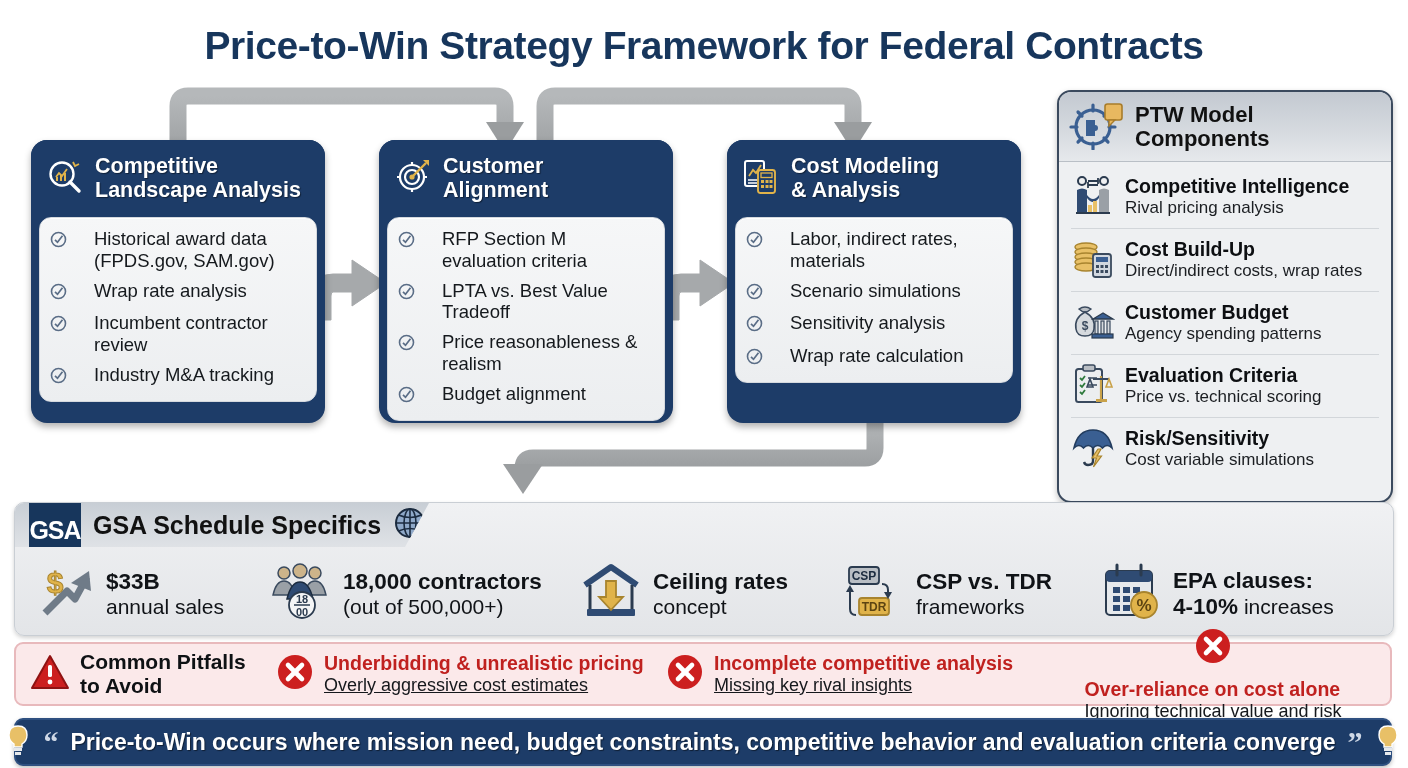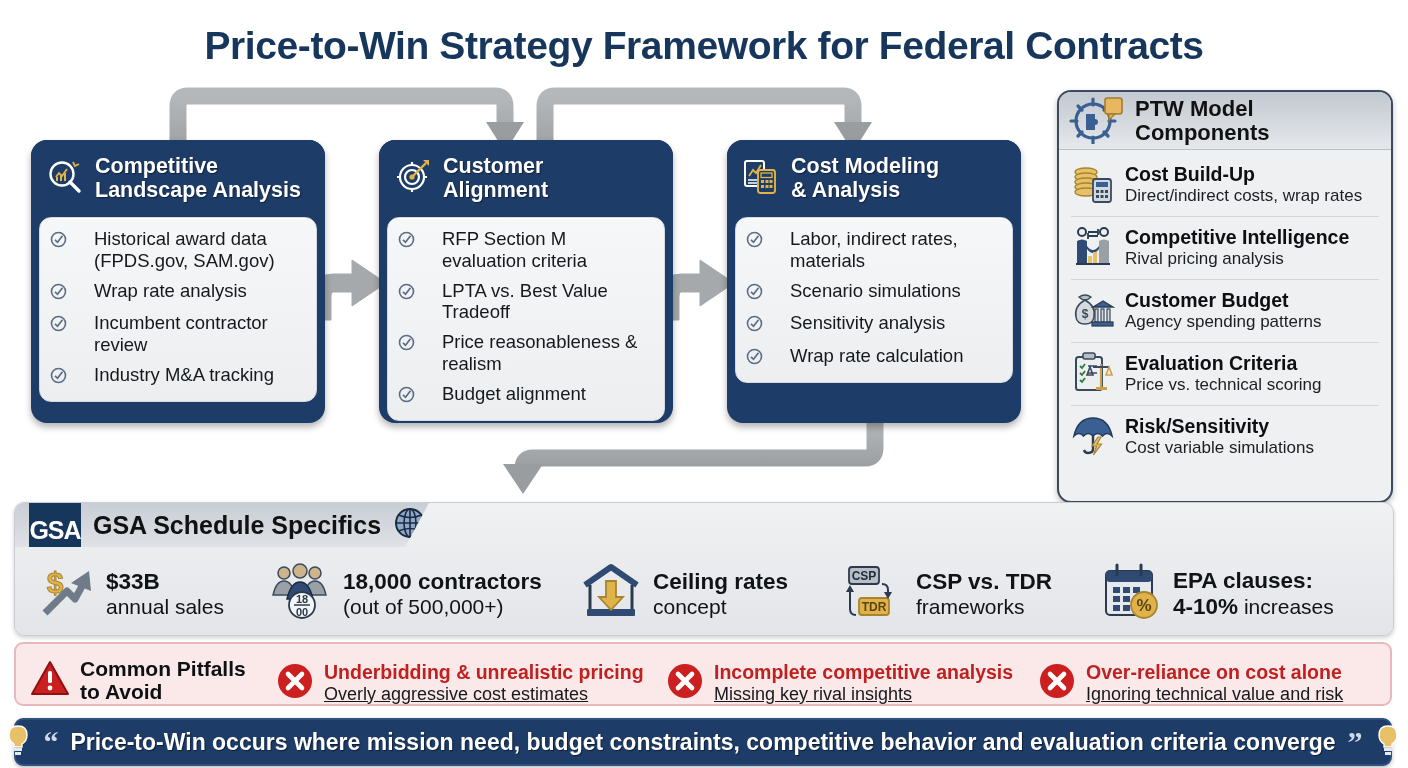--- a/index.html
+++ b/index.html
@@ -62,21 +62,21 @@
 
   
   .ptw{
     position:absolute;left:1057px;top:82px;width:332px;height:409px;
     border:2px solid #3b4a5e;border-radius:14px;
     background:#eef0f2;overflow:hidden;
     box-shadow:0 3px 6px rgba(0,0,0,.25);
   }
   .ptw-head{
     display:flex;align-items:center;gap:10px;
-    padding:8px 10px;height:58px;box-sizing:border-box;
+    padding:8px 10px;height:70px;box-sizing:border-box;
     background:linear-gradient(180deg,#c3c9d1 0%,#d7dbe0 60%,#e6e9ec 100%);
     border-bottom:1px solid #b9bfc6;
   }
   .ptw-head .t{font-weight:bold;font-size:22px;line-height:1.08;color:#111;}
   .ptw-list{padding:4px 12px 6px 12px;}
   .ptw-row{display:flex;gap:10px;align-items:center;padding:7px 0 7px 0;}
   .ptw-row + .ptw-row{border-top:1px solid #d2d6da;}
   .ptw-ico{flex:0 0 auto;width:44px;text-align:center;}
   .ptw-t{font-weight:bold;font-size:19.5px;line-height:1.12;color:#0d0f12;}
   .ptw-s{font-size:17px;line-height:1.15;color:#1b1e22;}
@@ -109,21 +109,21 @@
   }
   .gstat{display:flex;align-items:center;gap:11px;}
   .gstat .gi{flex:0 0 auto;}
   .gstat .gl{font-size:21px;line-height:1.14;color:#101317;}
   .gstat .gl b{font-weight:bold;font-size:22.5px;}
 
   
   .pit{
     position:absolute;left:14px;top:634px;width:1378px;height:64px;
     background:#fbe9ea;border:2px solid #e8b9bc;border-radius:9px;
-    display:flex;align-items:flex-end;box-sizing:border-box;
+    display:flex;align-items:center;box-sizing:border-box;
   }
   .pit-lead{display:flex;align-items:center;gap:10px;padding-left:14px;}
   .pit-lead .pl{font-weight:bold;font-size:21px;line-height:1.12;color:#0e1114;}
   .pitem{display:flex;align-items:center;gap:10px;}
   .pitem .ph{font-weight:bold;font-size:19.5px;line-height:1.12;color:#c0211f;}
   .pitem .ps{font-size:18px;line-height:1.12;color:#15181c;text-decoration:underline;}
 
   
   .quote{
     position:absolute;left:14px;top:710px;width:1378px;height:48px;
@@ -389,48 +389,20 @@
           <path d="M17 20 h9 v5 a3 3 0 1 1 0 6 v5 h-9 z" fill="#3a5f92"></path>
           <rect x="36" y="4" width="17" height="16" rx="2.5" fill="#e8b860" stroke="#a87c2a" stroke-width="1.6"></rect>
           <path d="M40 20 l0 6 l6 -6 z" fill="#e8b860" stroke="#a87c2a" stroke-width="1.4"></path>
         </svg>
       </span>
       <span class="t">
         <span>PTW Model</span><br><span>Components</span>
       </span>
     </div>
     <div class="ptw-list">
-
-      <div class="ptw-row">
-        <span class="ptw-ico">
-          <svg width="44" height="44" viewBox="0 0 44 44">
-            <g fill="#e8c067" stroke="#a8842e" stroke-width="1.3">
-              <ellipse cx="15" cy="11" rx="11" ry="4"></ellipse>
-                <ellipse cx="15" cy="16" rx="11" ry="4"></ellipse>
-              <ellipse cx="15" cy="21" rx="11" ry="4"></ellipse>
-                <ellipse cx="15" cy="26" rx="11" ry="4"></ellipse>
-              <ellipse cx="15" cy="31" rx="11" ry="4"></ellipse>
-            </g>
-            <rect x="22" y="18" width="18" height="23" rx="2.5" fill="#d2d8e0" stroke="#3a4a5e" stroke-width="1.8"></rect>
-            <rect x="25" y="21" width="12" height="5" fill="#3a5f92"></rect>
-            <g fill="#3a4a5e">
-                <rect x="25" y="29" width="3" height="3"></rect>
-                <rect x="29.5" y="29" width="3" height="3"></rect>
-                <rect x="34" y="29" width="3" height="3"></rect>
-            <rect x="25" y="34" width="3" height="3"></rect>
-                <rect x="29.5" y="34" width="3" height="3"></rect>
-                <rect x="34" y="34" width="3" height="3"></rect>
-              </g>
-          </svg>
-        </span>
-        <span>
-          <span class="ptw-t">Cost Build-Up</span><br>
-          <span class="ptw-s">Direct/indirect costs, wrap rates</span>
-        </span>
-      </div>
 
       <div class="ptw-row">
         <span class="ptw-ico">
           <svg width="44" height="44" viewBox="0 0 44 44">
             <circle cx="11" cy="8" r="4" fill="none" stroke="#2b3b4f" stroke-width="2"></circle>
             <circle cx="33" cy="8" r="4" fill="none" stroke="#2b3b4f" stroke-width="2"></circle>
             <g stroke="#2b3b4f" stroke-width="1.8" fill="none">
                 <path d="M17 8 h10"></path>
                 <path d="M27 5 l0 6"></path>
                 <path d="M17 12 h10"></path>
@@ -448,20 +420,48 @@
         </span>
         <span>
           <span class="ptw-t">Competitive Intelligence</span><br>
           <span class="ptw-s">Rival pricing analysis</span>
         </span>
       </div>
 
       <div class="ptw-row">
         <span class="ptw-ico">
           <svg width="44" height="44" viewBox="0 0 44 44">
+            <g fill="#e8c067" stroke="#a8842e" stroke-width="1.3">
+              <ellipse cx="15" cy="11" rx="11" ry="4"></ellipse>
+                <ellipse cx="15" cy="16" rx="11" ry="4"></ellipse>
+              <ellipse cx="15" cy="21" rx="11" ry="4"></ellipse>
+                <ellipse cx="15" cy="26" rx="11" ry="4"></ellipse>
+              <ellipse cx="15" cy="31" rx="11" ry="4"></ellipse>
+            </g>
+            <rect x="22" y="18" width="18" height="23" rx="2.5" fill="#d2d8e0" stroke="#3a4a5e" stroke-width="1.8"></rect>
+            <rect x="25" y="21" width="12" height="5" fill="#3a5f92"></rect>
+            <g fill="#3a4a5e">
+                <rect x="25" y="29" width="3" height="3"></rect>
+                <rect x="29.5" y="29" width="3" height="3"></rect>
+                <rect x="34" y="29" width="3" height="3"></rect>
+            <rect x="25" y="34" width="3" height="3"></rect>
+                <rect x="29.5" y="34" width="3" height="3"></rect>
+                <rect x="34" y="34" width="3" height="3"></rect>
+              </g>
+          </svg>
+        </span>
+        <span>
+          <span class="ptw-t">Cost Build-Up</span><br>
+          <span class="ptw-s">Direct/indirect costs, wrap rates</span>
+        </span>
+      </div>
+
+      <div class="ptw-row">
+        <span class="ptw-ico">
+          <svg width="44" height="44" viewBox="0 0 44 44">
             <path d="M8 10 q6 -4 12 0 q-3 3 -6 3 q-3 0 -6 -3z" fill="#b9bec4" stroke="#3a4a5e" stroke-width="1.4"></path>
             <path d="M14 13 q-11 6 -9 17 q1 7 9 7 q8 0 9 -7 q2 -11 -9 -17z" fill="#d6dade" stroke="#3a4a5e" stroke-width="1.6"></path>
             <text x="14" y="31" font-size="12" font-weight="bold" fill="#3a4a5e" text-anchor="middle" font-family="Liberation Sans, sans-serif">$</text>
             <path d="M32 14 l-10 6 h20 z" fill="#3a5f92" stroke="#2b3b4f" stroke-width="1.3"></path>
             <g fill="#d6dade" stroke="#3a4a5e" stroke-width="1.2">
               <rect x="24" y="22" width="3" height="13"></rect>
                 <rect x="30" y="22" width="3" height="13"></rect>
                 <rect x="36" y="22" width="3" height="13"></rect>
             </g>
             <rect x="21" y="35" width="21" height="4" fill="#3a5f92" stroke="#2b3b4f" stroke-width="1.2"></rect>
@@ -677,21 +677,21 @@
               <line x1="26" y1="12" x2="12" y2="26"></line>
             </g>
         </svg>
       </span>
       <span>
         <span class="ph">Incomplete competitive analysis</span><br>
         <span class="ps">Missing key rival insights</span>
       </span>
     </div>
 
-    <div class="pitem" style="width:350px;">
+    <div class="pitem" style="width:350px;flex-direction:column;">
       <span>
         <svg width="38" height="38" viewBox="0 0 38 38">
           <circle cx="19" cy="19" r="17" fill="#cc1f1f"></circle>
           <g stroke="#fff" stroke-width="4.6" stroke-linecap="round">
               <line x1="12" y1="12" x2="26" y2="26"></line>
               <line x1="26" y1="12" x2="12" y2="26"></line>
             </g>
         </svg>
       </span>
       <span>

